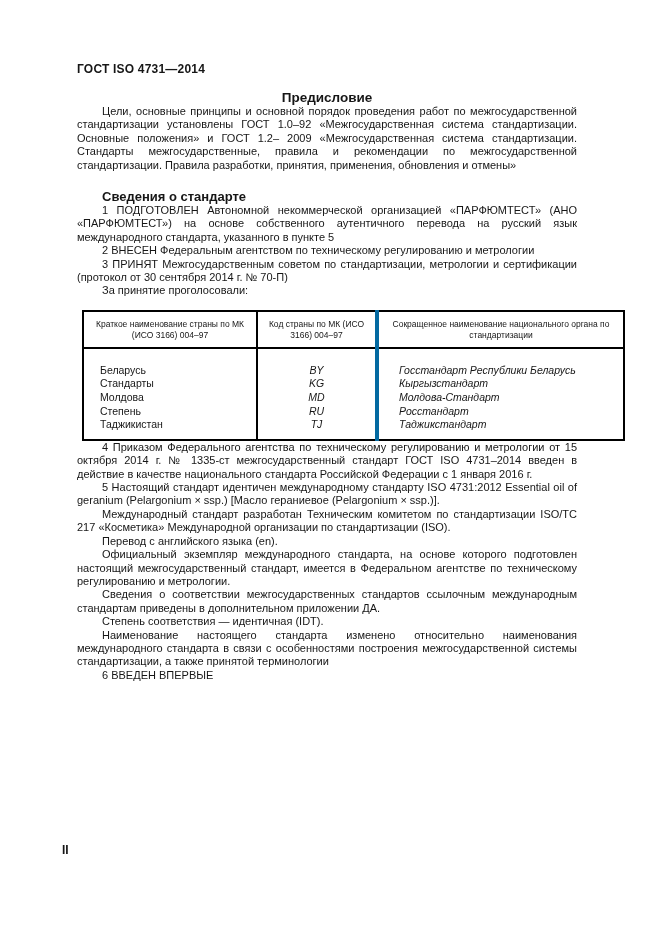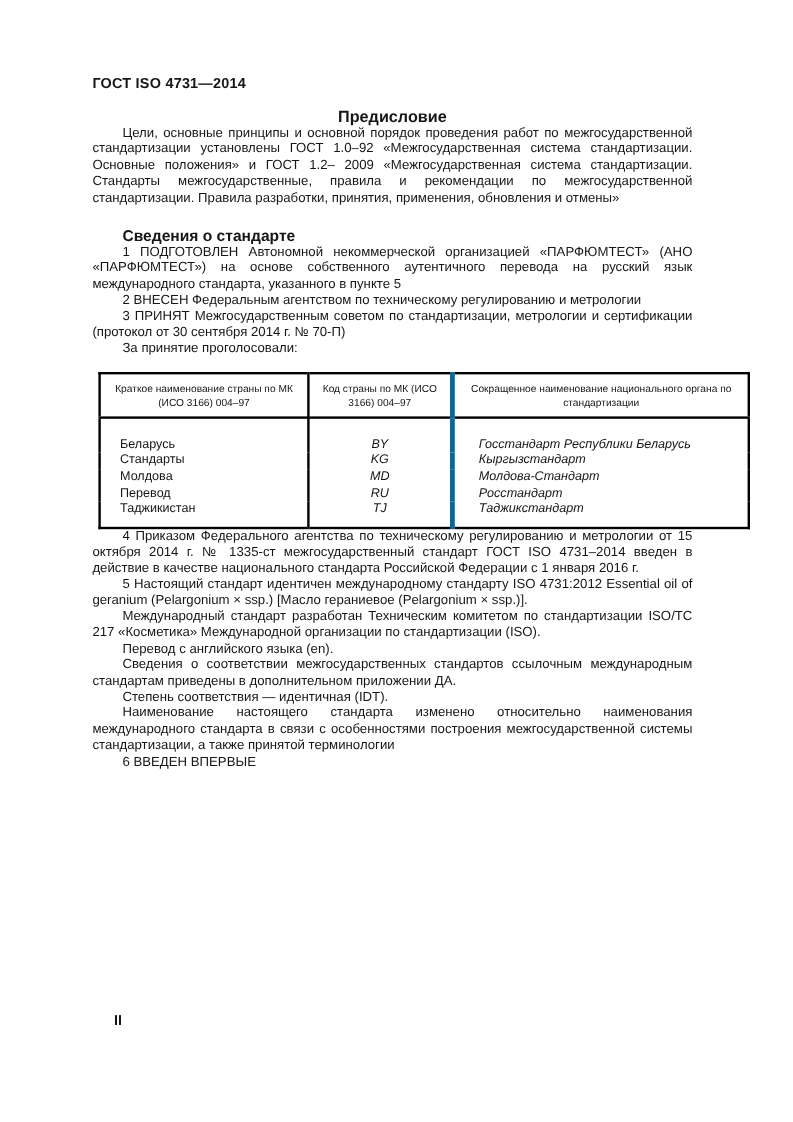--- a/index.html
+++ b/index.html
@@ -77,21 +77,21 @@
   .vtable th.c1, .vtable td.c1 { border-right:2px solid #000; }
   .vtable th.c2, .vtable td.c2 { border-right:4px solid #0369a1; }
   .vtable td.c1 { padding-left:16px; }
   .vtable td.c2 { text-align:center;font-style:italic; }
   .vtable td.c3 { padding-left:20px;font-style:italic; }
   .vtable tr.first td { padding-top:15px; }
   .vtable tr.last td  { padding-bottom:7px; }
 
   .page-number {
     position:absolute;
-    left:95px; top:843px;
+    left:62px; top:843px;
     font-weight:700;
     font-size:12px;
   }
 </style>
 </head>
 <body>
 
 <div class="content">
 
   <div class="doc-number">ГОСТ ISO 4731—2014</div>
@@ -125,37 +125,38 @@
         <td class="c1">Стандарты</td>
         <td class="c2">KG</td>
         <td class="c3">Кыргызстандарт</td>
       </tr>
       <tr>
         <td class="c1">Молдова</td>
         <td class="c2">MD</td>
         <td class="c3">Молдова-Стандарт</td>
       </tr>
       <tr>
-        <td class="c1">Перевод</td>
+        <td class="c1">Степень</td>
         <td class="c2">RU</td>
         <td class="c3">Росстандарт</td>
       </tr>
       <tr class="last">
         <td class="c1">Таджикистан</td>
         <td class="c2">TJ</td>
         <td class="c3">Таджикстандарт</td>
       </tr>
     </tbody>
   </table>
 
   <p class="body mt-item4">4 Приказом Федерального агентства по техническому регулированию и метрологии от 15 октяб­ря 2014 г. № 1335-ст межгосударственный стандарт ГОСТ ISO 4731–2014 введен в действие в каче­стве национального стандарта Российской Федерации с 1 января 2016 г.</p>
 
   <p class="body mt-item5">5 Настоящий стандарт идентичен международному стандарту ISO 4731:2012 Essential oil of geranium (Pelargonium × ssp.) [Масло гераниевое (Pelargonium × ssp.)].</p>
   <p class="body">Международный стандарт разработан Техническим комитетом по стандартизации ISO/TC 217 «Косметика» Международной организации по стандартизации (ISO).</p>
   <p class="body">Перевод с английского языка (en).</p>
+  <p class="body">Официальный экземпляр международного стандарта, на основе которого подготовлен настоя­щий межгосударственный стандарт, имеется в Федеральном агентстве по техническому регулирова­нию и метрологии.</p>
   <p class="body">Сведения о соответствии межгосударственных стандартов ссылочным международным стан­дартам приведены в дополнительном приложении ДА.</p>
   <p class="body">Степень соответствия — идентичная (IDT).</p>
   <p class="body">Наименование настоящего стандарта изменено относительно наименования международно­го стандарта в связи с особенностями построения межгосударственной системы стандартизации, а так­же принятой терминологии</p>
 
   <p class="body mt-item6">6 ВВЕДЕН ВПЕРВЫЕ</p>
 
 </div>
 
 <div class="page-number">II</div>
 

